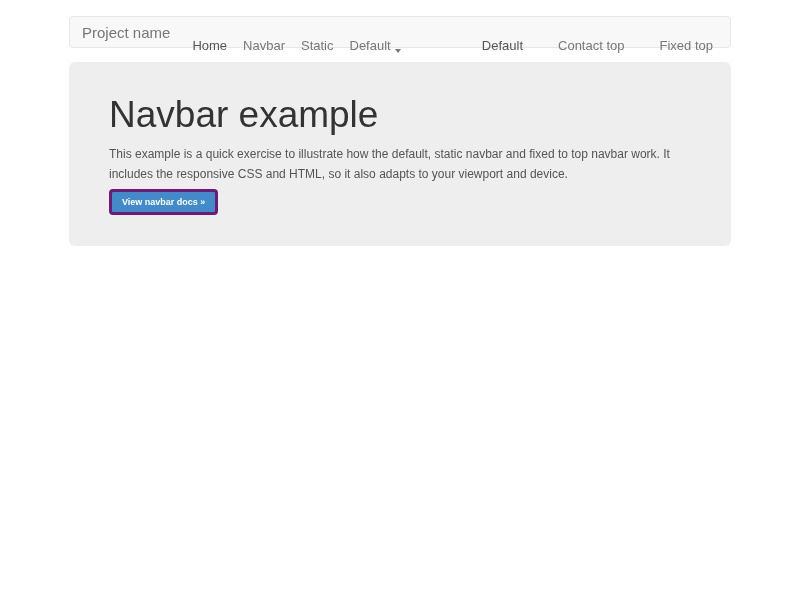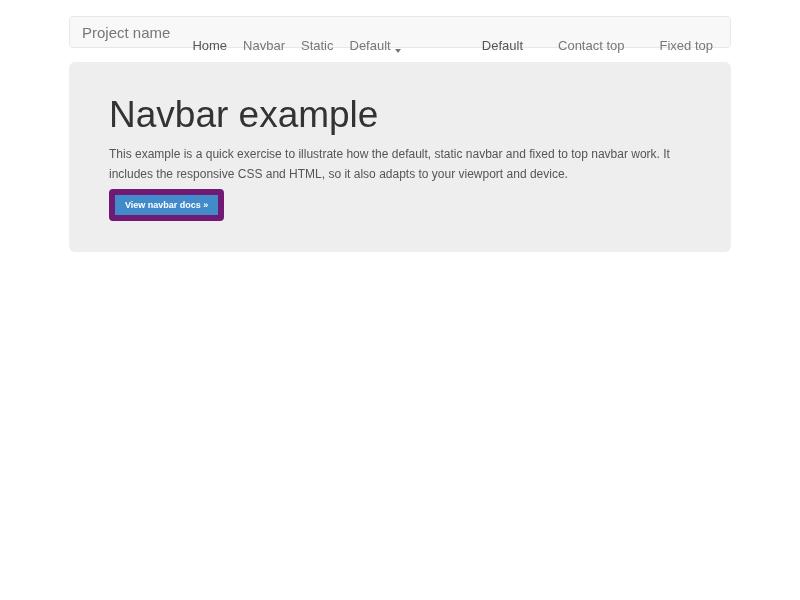--- a/index.html
+++ b/index.html
@@ -88,21 +88,21 @@
   .jumbotron p {
     font-size: 12px;
     line-height: 20px;
     color: #555555;
     max-width: 580px;
   }
   .btn-primary {
     margin-top: 5px;
     display: inline-block;
     background: #428bca;
-    border: 6px solid #701a75;
+    border: 3px solid #701a75;
     border-radius: 4px;
     color: #ffffff;
     font-family: "Liberation Sans", "DejaVu Sans", sans-serif;
     font-size: 9px;
     font-weight: bold;
     padding: 5px 10px;
     cursor: pointer;
   }
 </style>
 </head>

